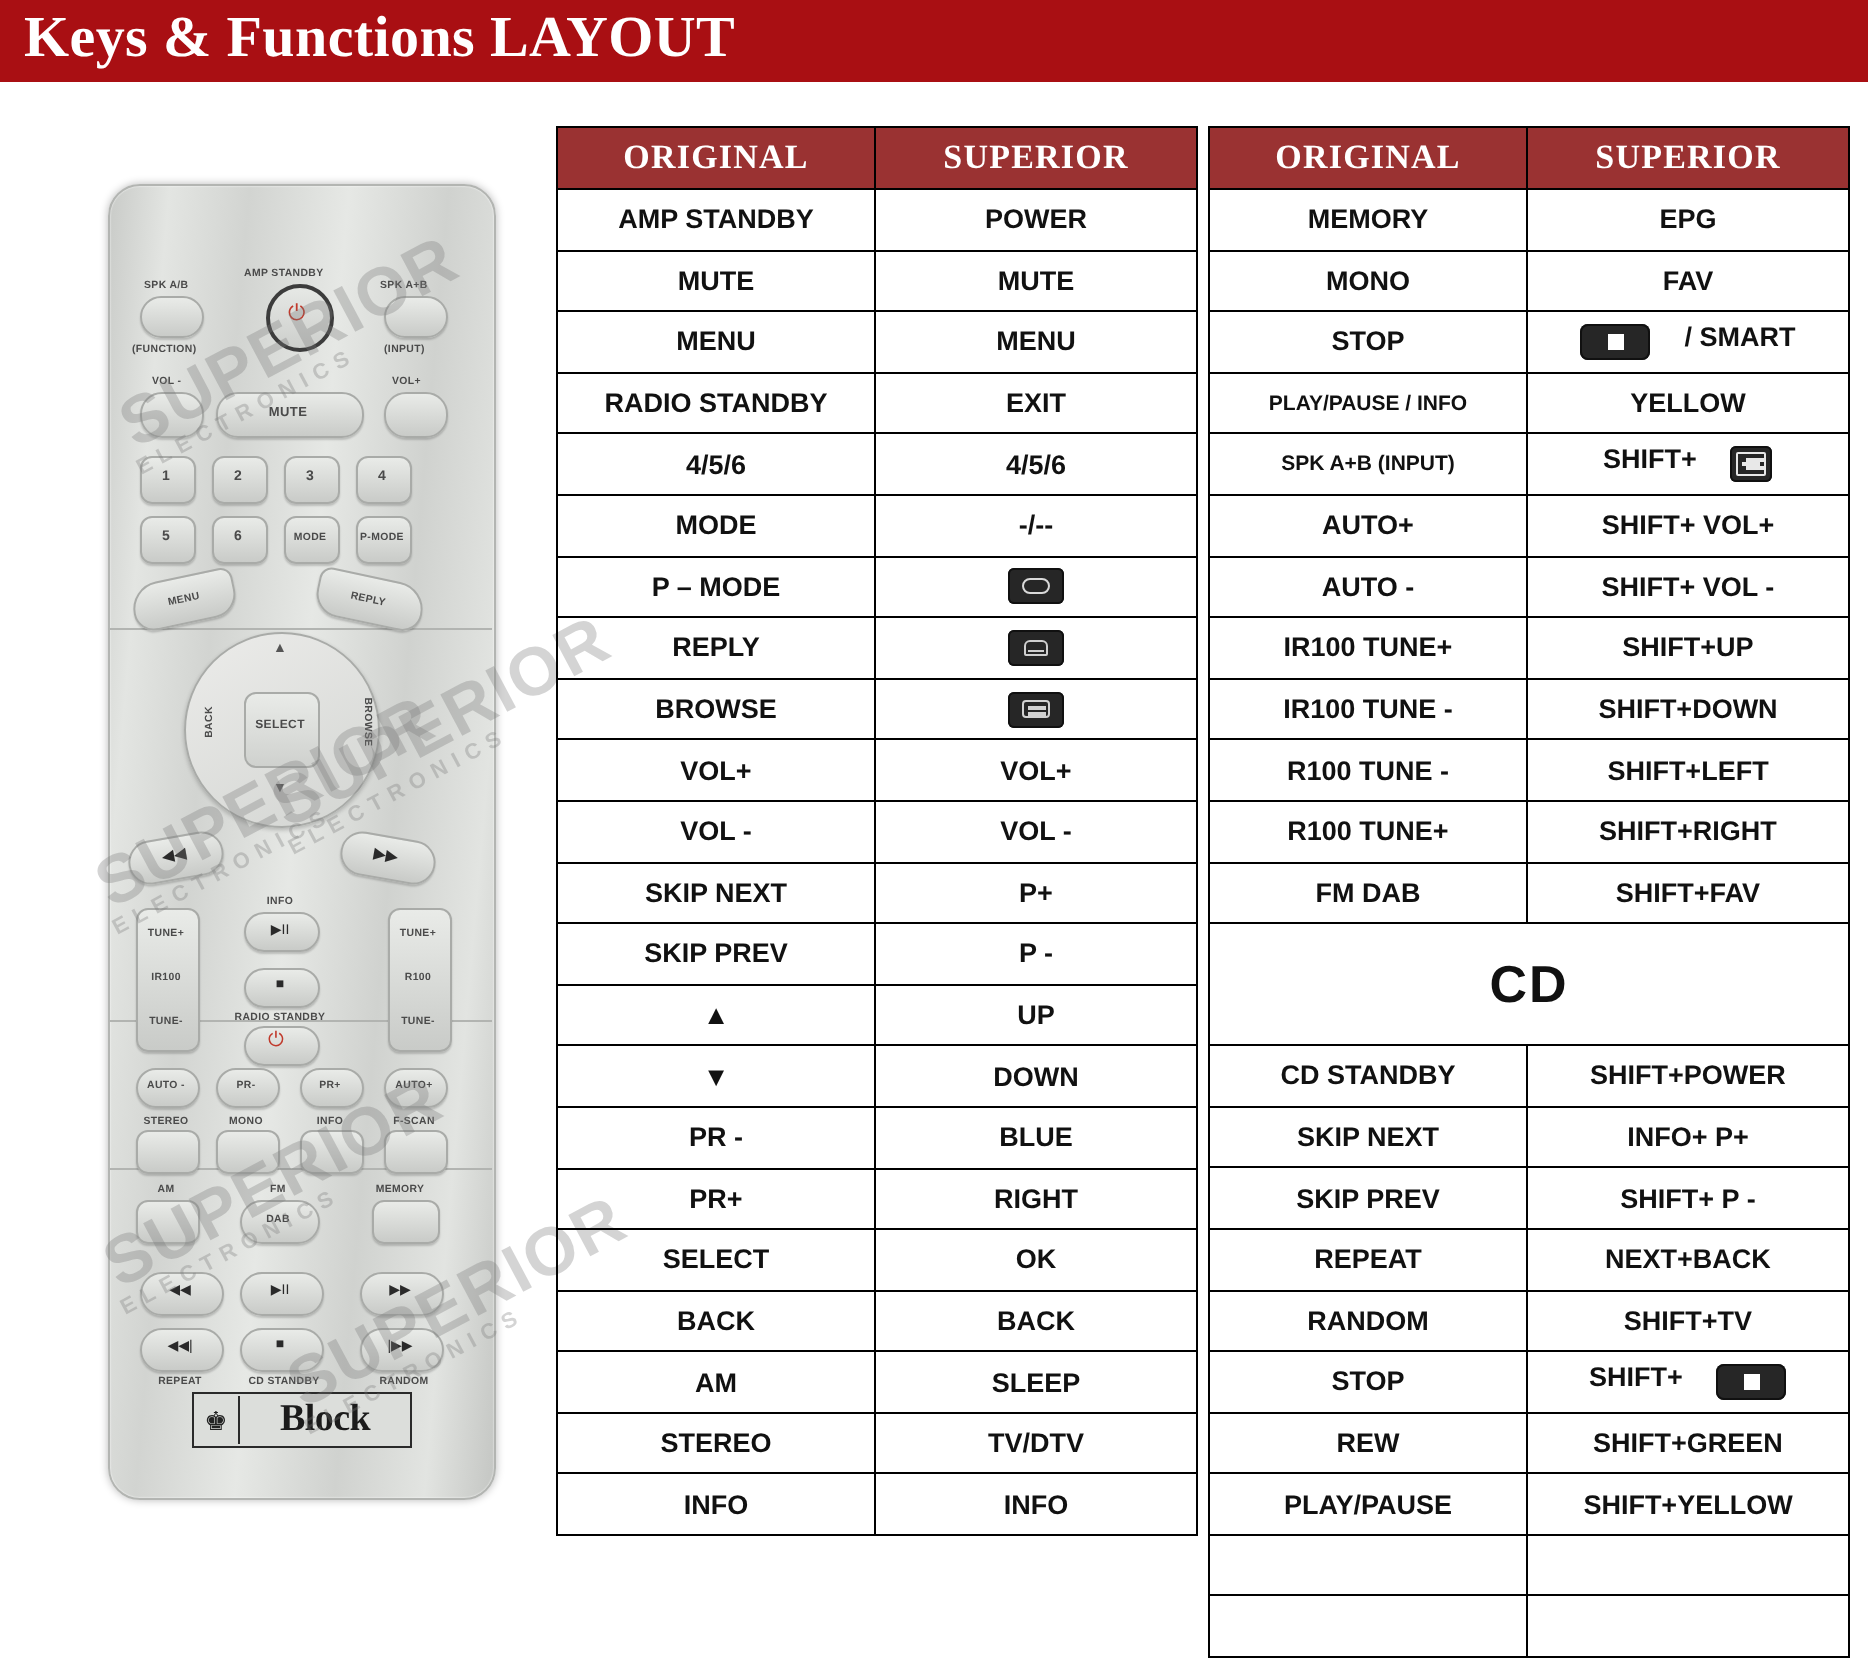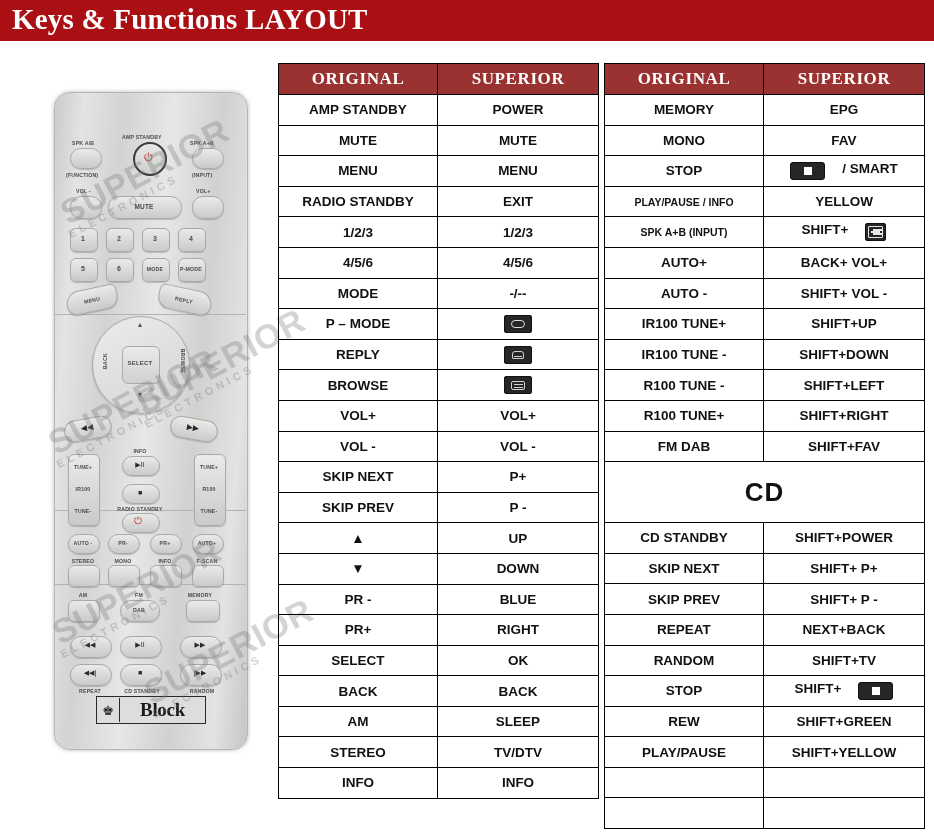--- a/index.html
+++ b/index.html
@@ -244,24 +244,20 @@
       </tr>
       <tr>
         <td>MENU</td>
         <td>MENU</td>
       </tr>
       <tr>
         <td>RADIO STANDBY</td>
         <td>EXIT</td>
       </tr>
       <tr>
-        <td>1/2/3</td>
-        <td>1/2/3</td>
-      </tr>
-      <tr>
         <td>4/5/6</td>
         <td>4/5/6</td>
       </tr>
       <tr>
         <td>MODE</td>
         <td>-/--</td>
       </tr>
       <tr>
         <td>P – MODE</td>
         <td>
@@ -374,21 +370,21 @@
         <td class="small">SPK A+B (INPUT)</td>
         <td>
           <div class="cellflex">
             <span>SHIFT+</span>
             <span class="keyico ki-src"></span>
           </div>
         </td>
       </tr>
       <tr>
         <td>AUTO+</td>
-        <td>BACK+ VOL+</td>
+        <td>SHIFT+ VOL+</td>
       </tr>
       <tr>
         <td>AUTO -</td>
         <td>SHIFT+ VOL -</td>
       </tr>
       <tr>
         <td>IR100 TUNE+</td>
         <td>SHIFT+UP</td>
       </tr>
       <tr>
@@ -409,21 +405,21 @@
       </tr>
       <tr>
         <td colspan="2" class="sec">CD</td>
       </tr>
       <tr>
         <td>CD STANDBY</td>
         <td>SHIFT+POWER</td>
       </tr>
       <tr>
         <td>SKIP NEXT</td>
-        <td>SHIFT+ P+</td>
+        <td>INFO+ P+</td>
       </tr>
       <tr>
         <td>SKIP PREV</td>
         <td>SHIFT+ P -</td>
       </tr>
       <tr>
         <td>REPEAT</td>
         <td>NEXT+BACK</td>
       </tr>
       <tr>

